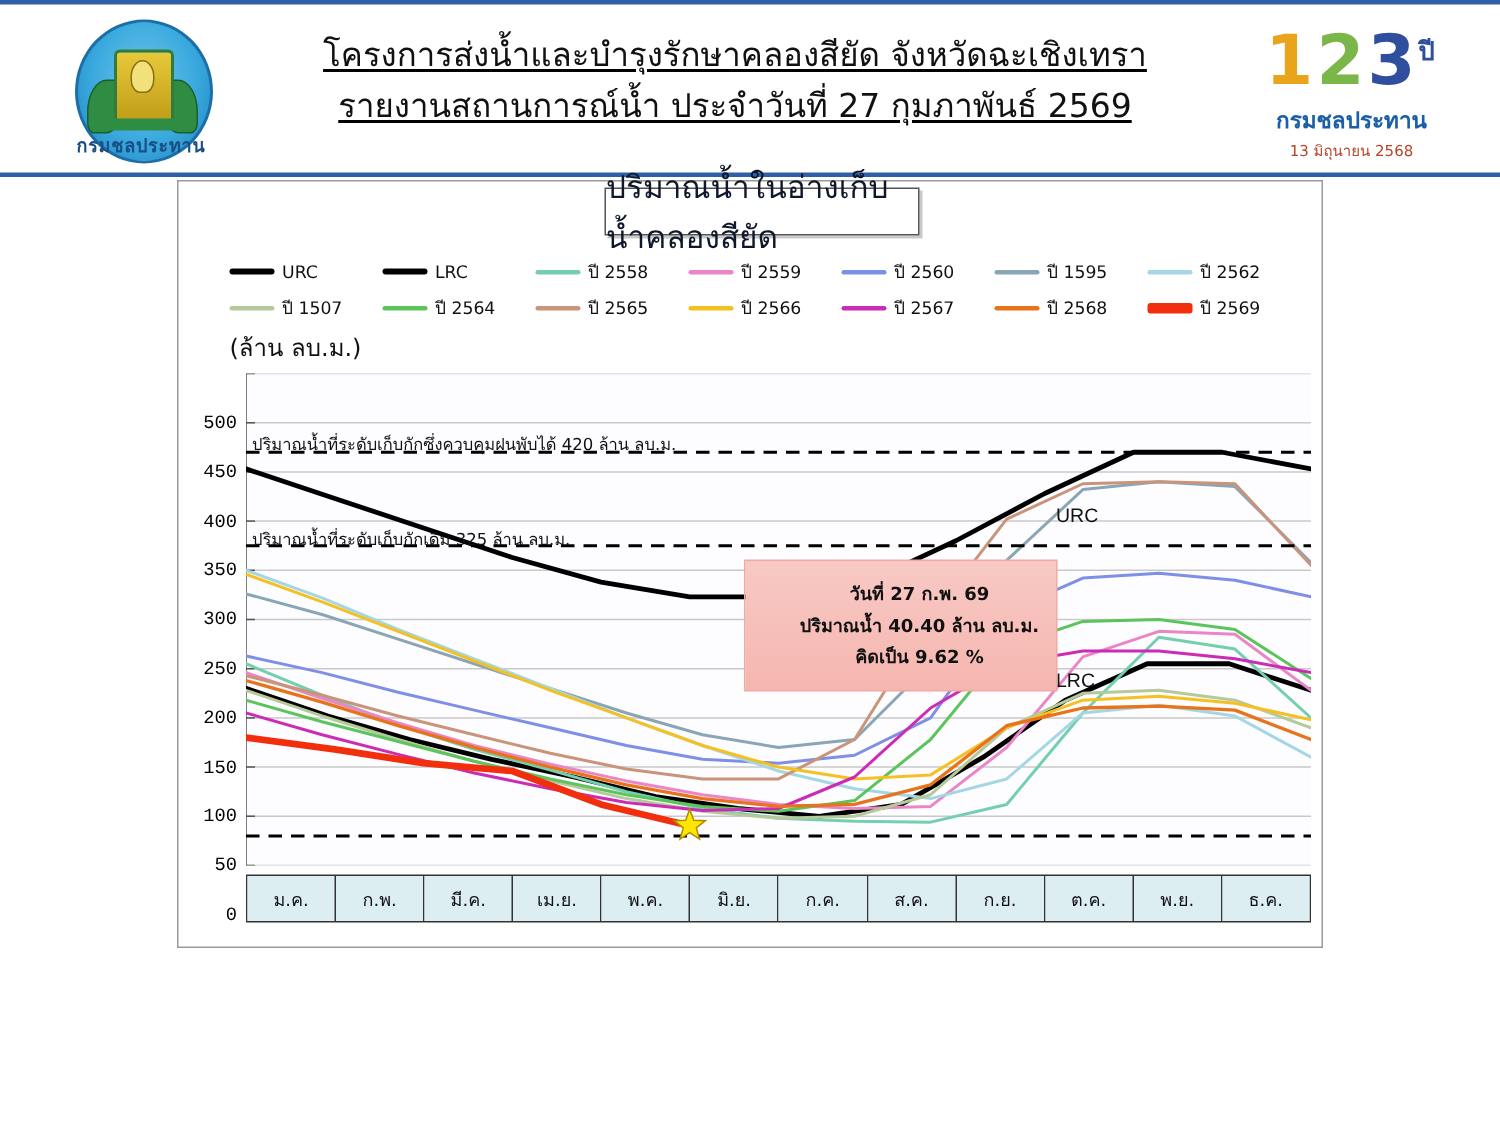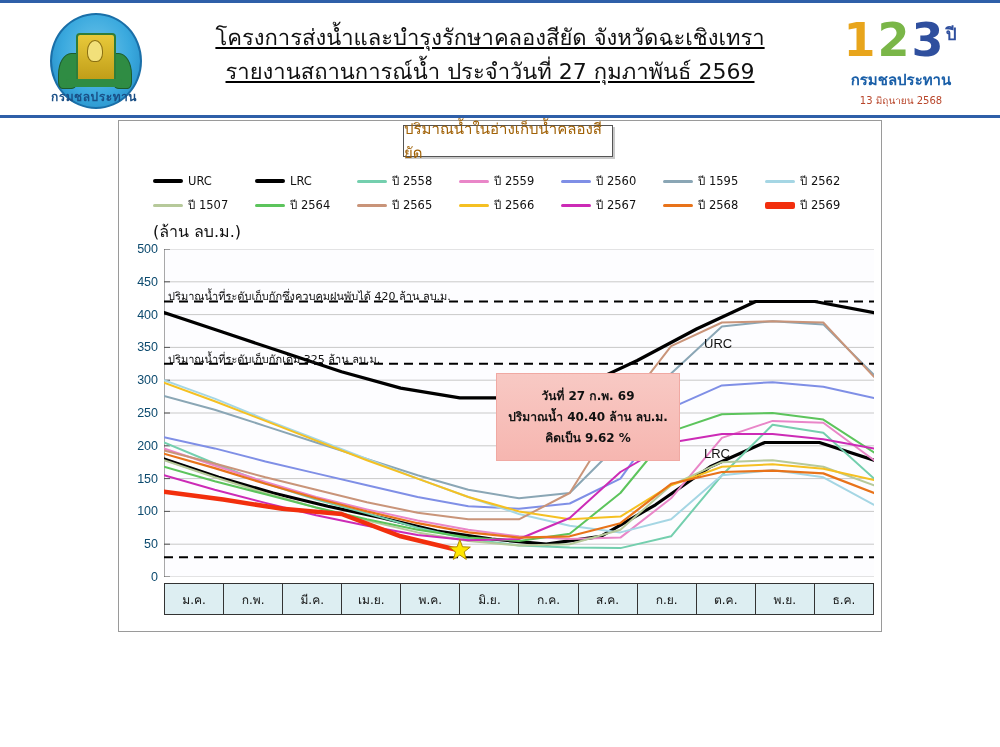--- a/index.html
+++ b/index.html
@@ -74,21 +74,21 @@
 
   
   #chart-frame{
     position:absolute;left:118px;top:120px;width:762px;height:510px;
     border:1px solid #9a9a9a;background:#ffffff;
   }
   #chart-title{
     position:absolute;left:284px;top:4px;width:208px;height:30px;
     border:1px solid #555;background:#fff;
     display:flex;align-items:center;justify-content:center;
-    font-size:15px;color:#a16207;font-family:"DejaVu Sans", sans-serif;
+    font-size:21px;color:#0f172a;font-family:"DejaVu Sans", sans-serif;
     box-shadow:2px 2px 0 #c9c9c9;
   }
   
   #legend{
     position:absolute;left:34px;top:48px;width:716px;
   }
   .legend-row{display:flex;align-items:center;height:24px;}
   .legend-item{display:flex;align-items:center;width:102px;flex:0 0 102px;}
   .legend-swatch{width:30px;height:3px;margin-right:5px;border-radius:2px;}
   .legend-label{font-size:11.5px;color:#111;font-family:"DejaVu Sans", sans-serif;white-space:nowrap;}
@@ -97,36 +97,37 @@
     font-family:"DejaVu Sans", sans-serif;
   }
 
   
   #plot-area{
     position:absolute;left:45px;top:128px;width:710px;height:328px;
   }
   #plot-svg{position:absolute;left:0;top:0;}
   .ytick{
     position:absolute;right:100%;margin-right:6px;
-    font-size:12.5px;color:#0c4a6e;transform:translateY(-50%);
-    white-space:nowrap;font-family:Liberation Sans, sans-serif;
+    font-size:12.5px;color:#000000;transform:translateY(-50%);
+    white-space:nowrap;font-family:Liberation Mono, monospace;margin-top:33px;
   }
   .ref-label{
     position:absolute;font-size:11px;color:#111;white-space:nowrap;
     font-family:"DejaVu Sans", sans-serif;
   }
   .series-label{
     position:absolute;font-size:13px;color:#111;font-family:"Liberation Sans", sans-serif;
   }
   #callout{
     position:absolute;left:377px;top:252px;width:182px;height:86px;
     background:linear-gradient(#f8c9c4,#f6b6b0);
     border:1px solid #f0a9a3;
     display:flex;flex-direction:column;align-items:center;justify-content:center;
     font-family:"DejaVu Sans", sans-serif;
+    padding-left:25px;
   }
   #callout div{font-size:12px;color:#111;line-height:1.75;font-weight:bold;}
 
   
   #month-axis{
     position:absolute;left:45px;top:462px;width:710px;height:32px;
     display:flex;border:1px solid #333;box-sizing:border-box;
   }
   .month-cell{
     flex:1 1 0;border-right:1px solid #333;background:#ddeef2;

